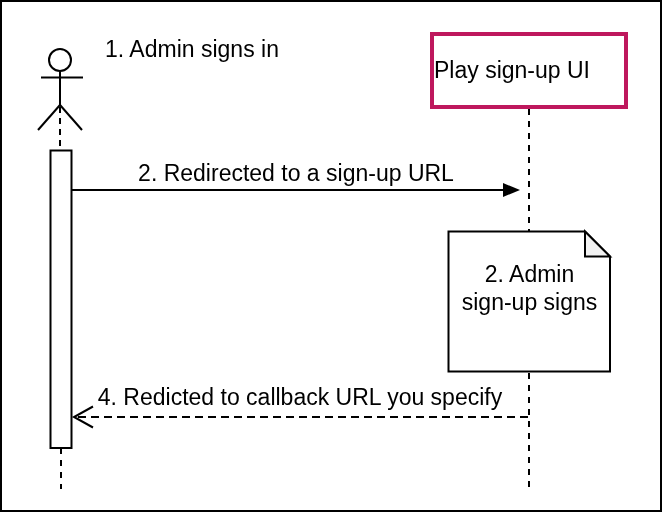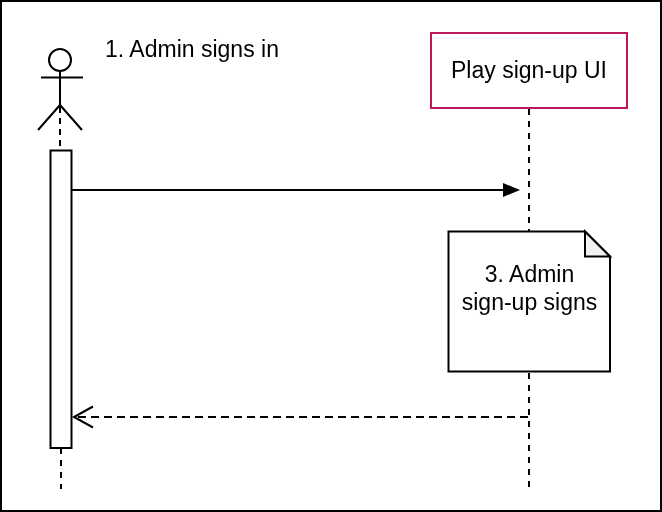--- a/index.html
+++ b/index.html
@@ -31,24 +31,23 @@
   .step1 { left: 92px; top: 36px; width: 200px; line-height: 27px; }
   .msg2  { left: 72px; top: 161px; width: 448px; }
   .msg4  { left: 72px; top: 385px; width: 456px; }
   .note-text { left: 449px; top: 260px; width: 161px; line-height: 28px; }
   .participant-box {
     position: absolute;
     left: 430px; top: 32px;
     width: 198px; height: 77px;
     box-sizing: border-box;
     background: #ffffff;
-    border: 2px solid #be185d;
+    border: 4px solid #be185d;
     display: flex;
     align-items: center;
-    justify-content: center;
     font-size: 23px;
   }
   .stroke { stroke: #000000; stroke-width: 2; }
 </style>
 </head>
 <body>
 
 <div class="canvas">
 
   <svg class="shapes" width="662" height="512" viewBox="0 0 662 512">
@@ -85,21 +84,23 @@
   </svg>
 
   <div class="label step1 multiline">
     <span>1. Admin signs in</span>
   </div>
 
   <div class="participant-box">
     <span>Play sign-up UI</span>
   </div>
 
+  <div class="label msg2">2. Redirected to a sign-up URL</div>
 
   <div class="label note-text multiline">
-    <span>3. Admin</span>
+    <span>2. Admin</span>
     <span>sign-up signs</span>
   </div>
 
+  <div class="label msg4">4. Redicted to callback URL you specify</div>
 
   <div class="frame"></div>
 </div>
 
 </body></html>

